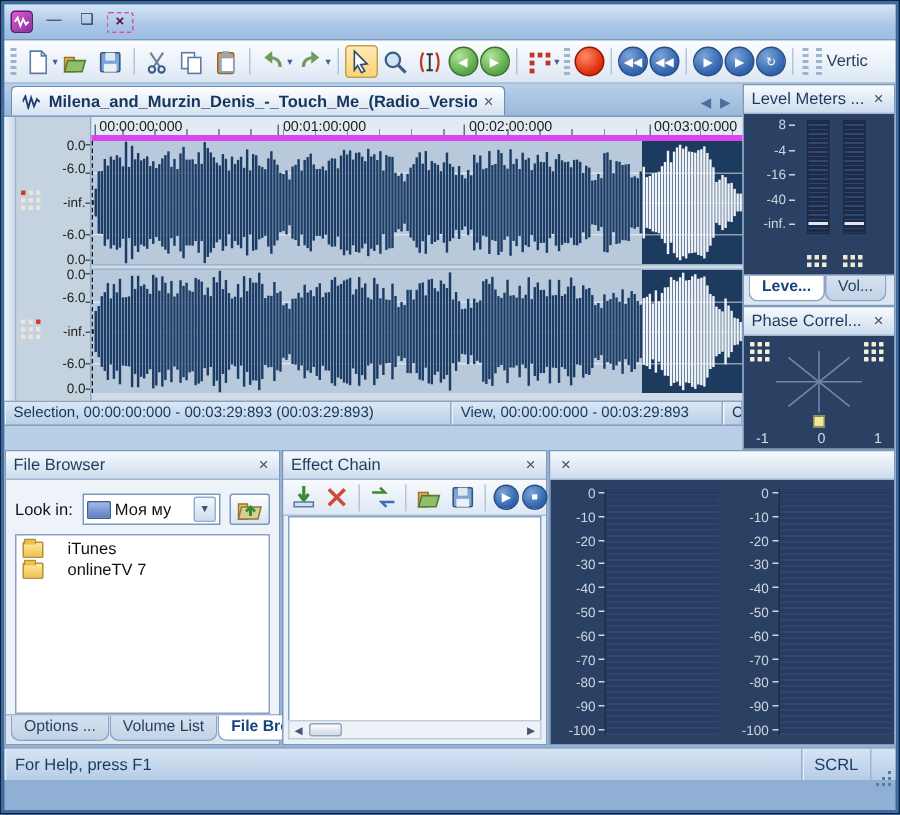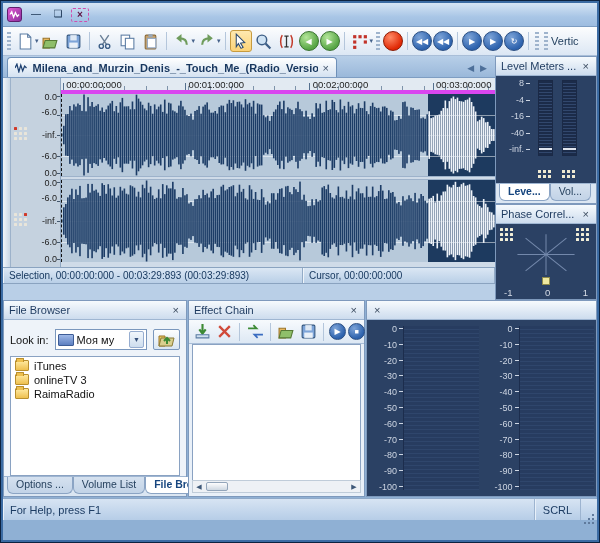--- a/index.html
+++ b/index.html
@@ -91,21 +91,21 @@
 
 .bottomrow{display:flex;height:197px;gap:1px;background:#8fb0d4}
 .fb-body{flex:1;display:flex;flex-direction:column;background:#eef3f9;padding:5px 6px 0}
 .lookin{display:flex;align-items:center;gap:6px;margin:4px 0 6px}
 .lookin .lab{font-size:11px;color:#111}
 .combo{flex:1;height:21px;border:1px solid #7a97bd;background:#fff;display:flex;align-items:center;padding:1px 2px;gap:3px}
 .combo .val{flex:1;font-size:11px;color:#111;white-space:nowrap;overflow:hidden}
 .combo .dd{width:15px;height:17px;background:linear-gradient(#f2f7fc,#cdddee);border:1px solid #96add0;border-radius:2px;font-size:7px;color:#35507a;display:flex;align-items:center;justify-content:center}
 .upbtn{width:27px;height:21px;border:1px solid #7a97bd;border-radius:2px;background:linear-gradient(#fdfefe,#d8e5f2);display:flex;align-items:center;justify-content:center}
 .fblist{flex:1;border:1px solid #8aa2c2;background:#fff;overflow:hidden;padding:2px 0}
-.fbrow{display:flex;align-items:flex-start;gap:5px;padding:1px 4px;font-size:11px;color:#111}
+.fbrow{display:flex;align-items:flex-end;gap:16px;padding:1px 4px;font-size:11px;color:#111}
 .folder{width:14px;height:11px;background:linear-gradient(#ffe9a0,#eec04f);border:1px solid #b98f2e;border-radius:1px;position:relative;flex:none}
 .folder:before{content:"";position:absolute;top:-3px;left:0;width:6px;height:3px;background:#eec04f;border:1px solid #b98f2e;border-bottom:none;border-radius:1px 1px 0 0}
 .mfolder{width:16px;height:12px;background:linear-gradient(#9fb9e8,#5d7fc0);border:1px solid #3d5c96;border-radius:1px;position:relative}
 
 .ec-tools{height:24px;display:flex;align-items:center;gap:2px;background:linear-gradient(#f7fafd,#dde8f4);border-bottom:1px solid #a9bed8;padding:0 3px}
 .ec-list{flex:1;margin:0 3px;background:#fff;border:1px solid #8aa2c2;border-bottom:none}
 .hscroll{height:13px;margin:0 3px 3px;background:#eef1f5;border:1px solid #c0ccd9;display:flex;align-items:center}
 .hsar{width:12px;height:11px;font-size:7px;color:#3e5878;display:flex;align-items:center;justify-content:center}
 .hsthumb{width:22px;height:9px;background:linear-gradient(#fdfdfe,#cfd8e2);border:1px solid #93a5ba;border-radius:2px;margin-left:1px}
 
@@ -787,20 +787,21 @@
                   <rect x="428" y="34.7" width="1.6" height="12.7"></rect>
                 </g>
               </svg>
             <div class="cursorline"></div>
           </div>
         </div>
       </div>
 
       <div class="wstat">
         <div style="width:300px">Selection, 00:00:00:000 - 00:03:29:893 (00:03:29:893)</div>
+        <div style="width:182px">View, 00:00:00:000 - 00:03:29:893</div>
         <div style="flex:1">Cursor, 00:00:00:000</div>
       </div>
       <div class="filler"></div>
     </div>
 
     <div class="rightcol">
       <div class="panel" style="height:164px">
         <div class="ptitle">
           <span class="tx">Level Meters ...</span>
           <span class="x">×</span>
@@ -910,25 +911,21 @@
               </svg>
           </span>
         </div>
         <div class="fblist">
           <div class="fbrow">
               <span class="folder"></span>
               <span>iTunes</span>
             </div>
           <div class="fbrow">
               <span class="folder"></span>
-              <span>onlineTV 3</span>
-            </div>
-          <div class="fbrow">
-              <span class="folder"></span>
-              <span>RaimaRadio</span>
+              <span>onlineTV 7</span>
             </div>
         </div>
       </div>
       <div class="btabs">
         <span class="btab">Options ...</span>
         <span class="btab">Volume List</span>
         <span class="btab on">File Bro...</span>
       </div>
     </div>
 

